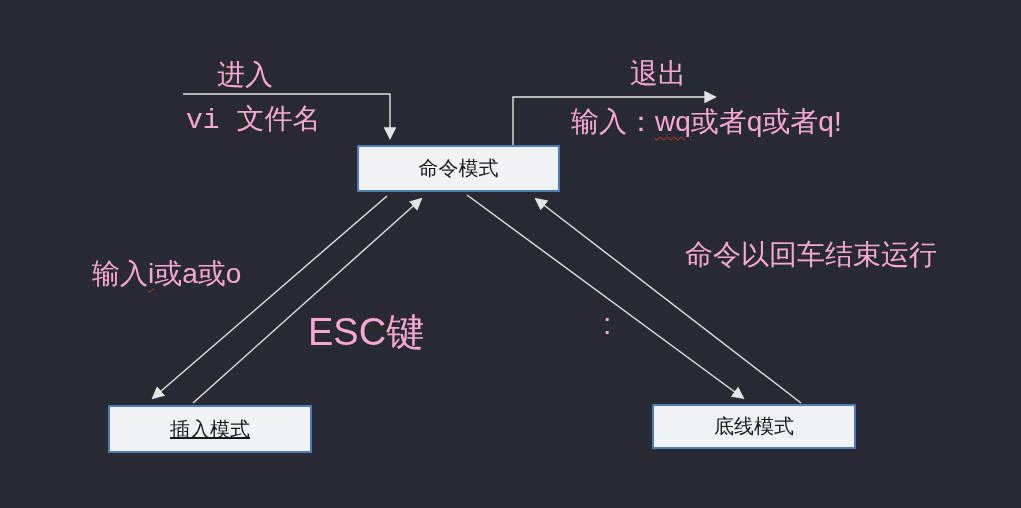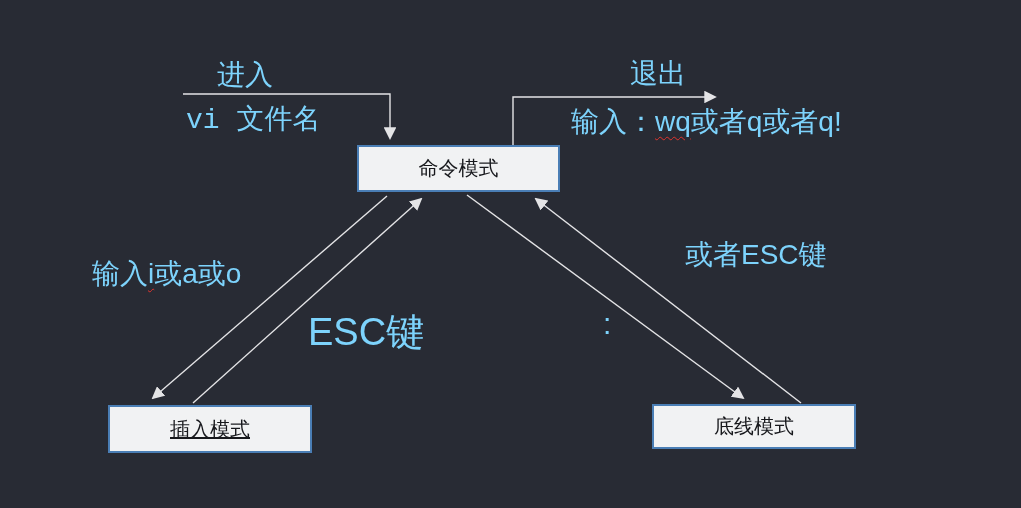--- a/index.html
+++ b/index.html
@@ -11,21 +11,21 @@
     font-family: "Liberation Sans", "DejaVu Sans", sans-serif;
     overflow: hidden;
   }
   .connectors {
     position: absolute;
     left: 0; top: 0;
     width: 1021px; height: 508px;
   }
   .label {
     position: absolute;
-    color: #7dd3fc;
+    color: #f9a8d4;
     font-size: 28px;
     line-height: 34px;
     white-space: nowrap;
   }
   .mode-box {
     position: absolute;
     background: #f1f2f3;
     border: 2px solid #4a7eb5;
     box-sizing: border-box;
     display: flex;
@@ -74,21 +74,21 @@
   <div class="label" style="left:630px; top:57px;">退出</div>
   <div class="label" style="left:92px; top:257px;"><span>输入</span><span class="squiggle">i</span><span>或a或o</span></div>
 
   <div class="label" style="left:571px; top:105px;"><span>输入：</span><span class="squiggle">wq</span><span>或者q或者q!</span></div>
 
   <div class="label" style="left:308px; top:315px; font-size:38px;">ESC键</div>
 
   <div class="label" style="left:603px; top:307px; font-size:30px;">:</div>
 
   <div class="label two-line" style="left:685px; top:237px;">
-    <div>或者ESC键</div>
+    <div>命令以回车结束运行</div>
   </div>
 
   <div class="mode-box" style="left:357px; top:145px; width:203px; height:47px;">
     <span>命令模式</span>
   </div>
 
   <div class="mode-box" style="left:108px; top:405px; width:204px; height:48px;text-decoration:underline;">
     <span>插入模式</span>
   </div>
 

